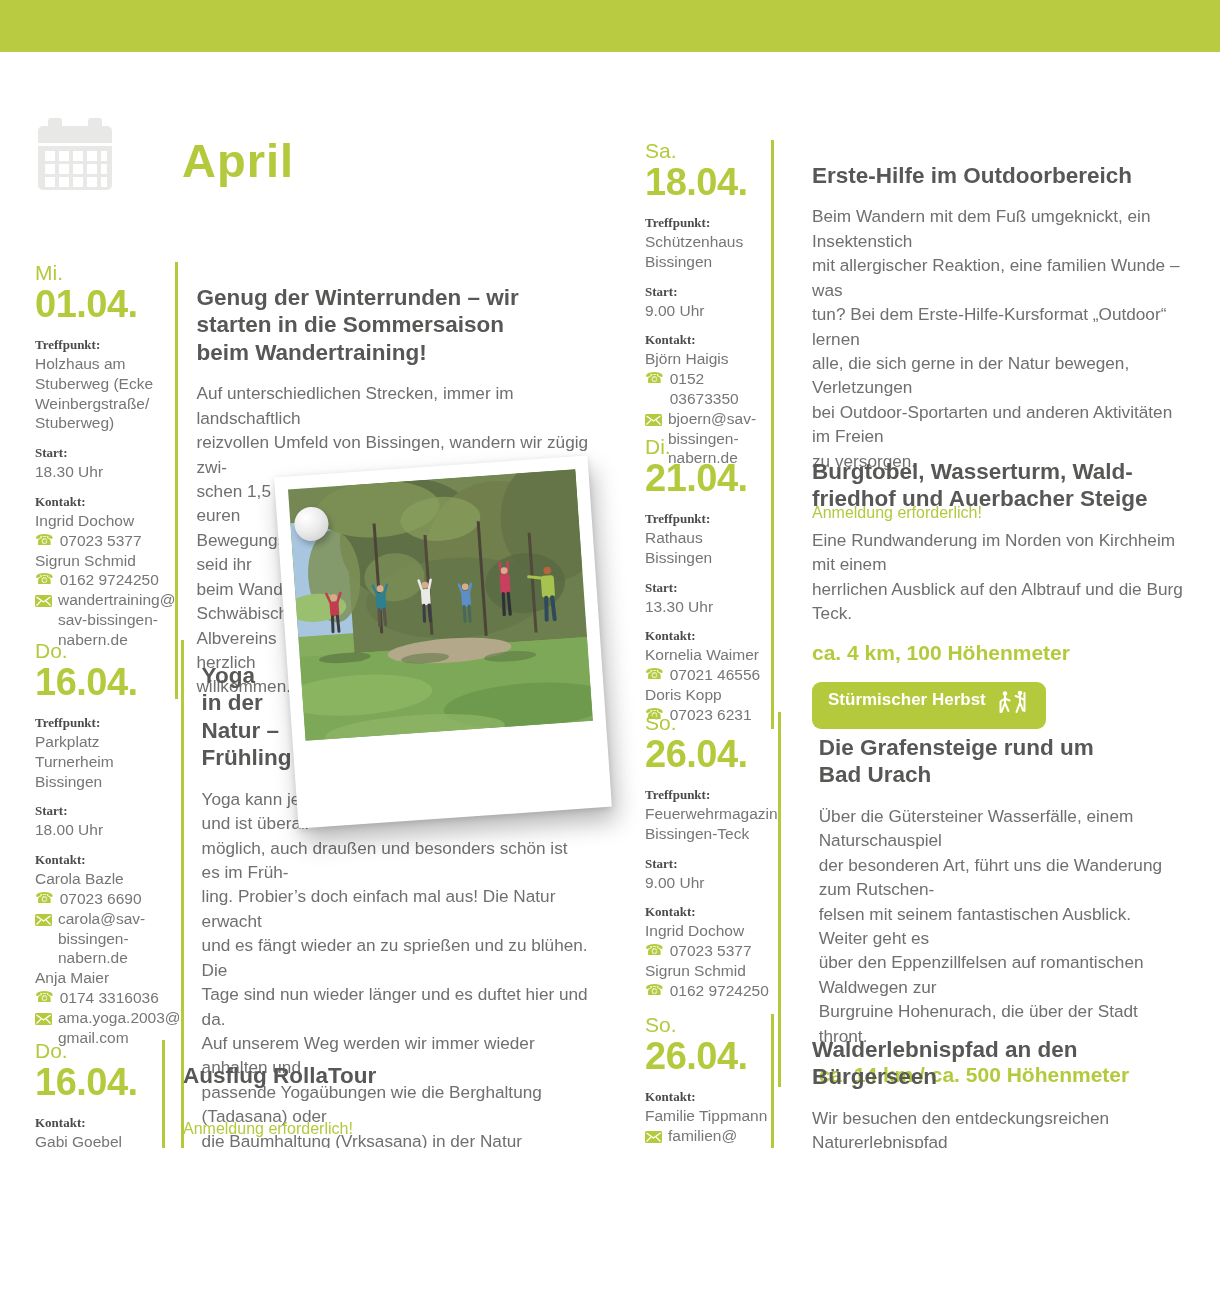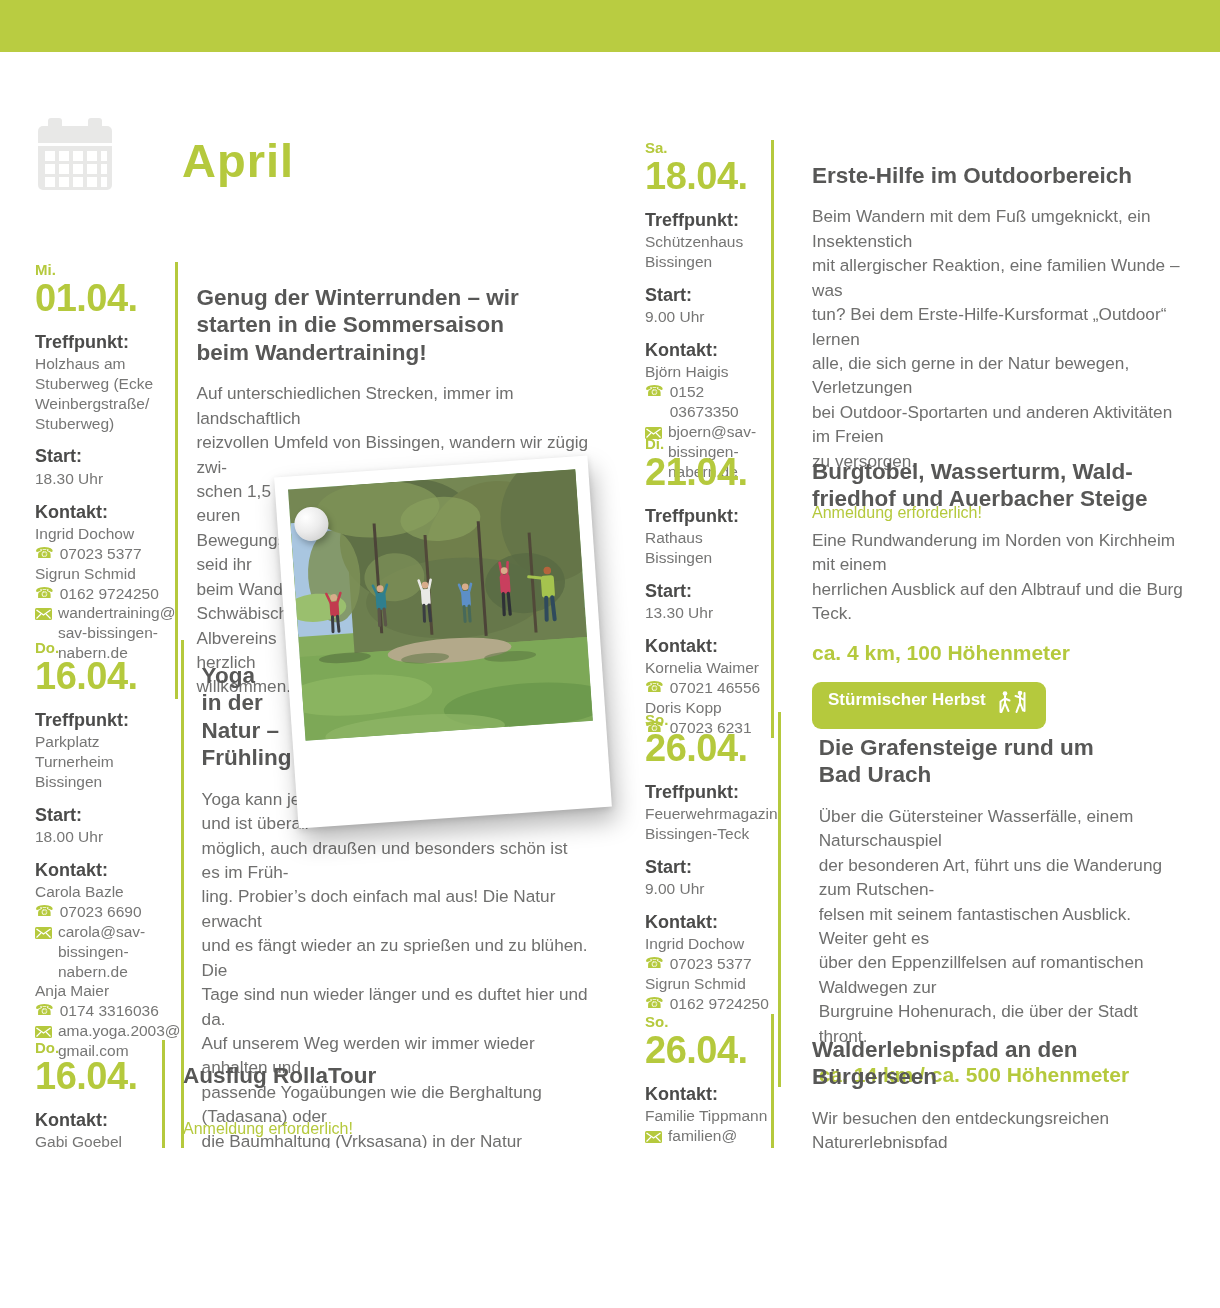--- a/index.html
+++ b/index.html
@@ -18,24 +18,24 @@
   .bottombar{position:absolute;left:0;top:1283px;width:1220px;height:20px;background:var(--bar);}
   .pageedge{position:absolute;left:0;top:1303px;width:1220px;height:5px;background:#ccccca;}
   .cal{position:absolute;left:36px;top:118px;width:78px;height:76px;}
   .month{position:absolute;left:182px;top:133px;font-size:47px;font-weight:bold;color:var(--accent);letter-spacing:1px;}
   .event{position:absolute;display:flex;align-items:stretch;}
   .datecol{flex:0 0 127px;}
   .event.right .datecol{flex-basis:126px;}
   .divider{flex:0 0 3px;background:var(--accent);}
   .content{flex:1;padding:22px 0 0 18px;}
   .event.right .content{padding-left:38px;}
-  .day{font-size:15px;font-weight:bold;color:var(--accent);line-height:1.05;}
+  .day{font-size:21px;font-weight:normal;color:var(--accent);line-height:1.05;}
   .date{font-size:38px;font-weight:bold;color:var(--accent);line-height:1.08;margin-bottom:8px;letter-spacing:-0.5px;}
   .dgroup{margin-top:12px;}
-  .dlabel{font-size:18px;font-weight:bold;color:var(--label);line-height:1.3;}
+  .dlabel{font-size:13px;font-weight:bold;color:var(--label);line-height:1.3;font-family:Liberation Serif, serif;}
   .dvalue{font-size:15.5px;color:var(--value);line-height:1.28;}
   .pre{white-space:pre-line;}
   .contact{}
   .contact:first-of-type{margin-top:2px;}
   .crow{display:flex;gap:6px;align-items:flex-start;}
   .picon{color:var(--accent);font-size:15px;line-height:1.28;font-family:"DejaVu Sans",sans-serif;}
   .micon{display:inline-block;margin-top:3px;}
   .title{font-size:22.5px;font-weight:bold;color:var(--title);line-height:1.22;margin-bottom:15px;}
   .para{font-size:17.2px;color:var(--body);line-height:1.42;}
   .note{font-size:16px;font-weight:normal;color:var(--accent);margin-top:31px;}

